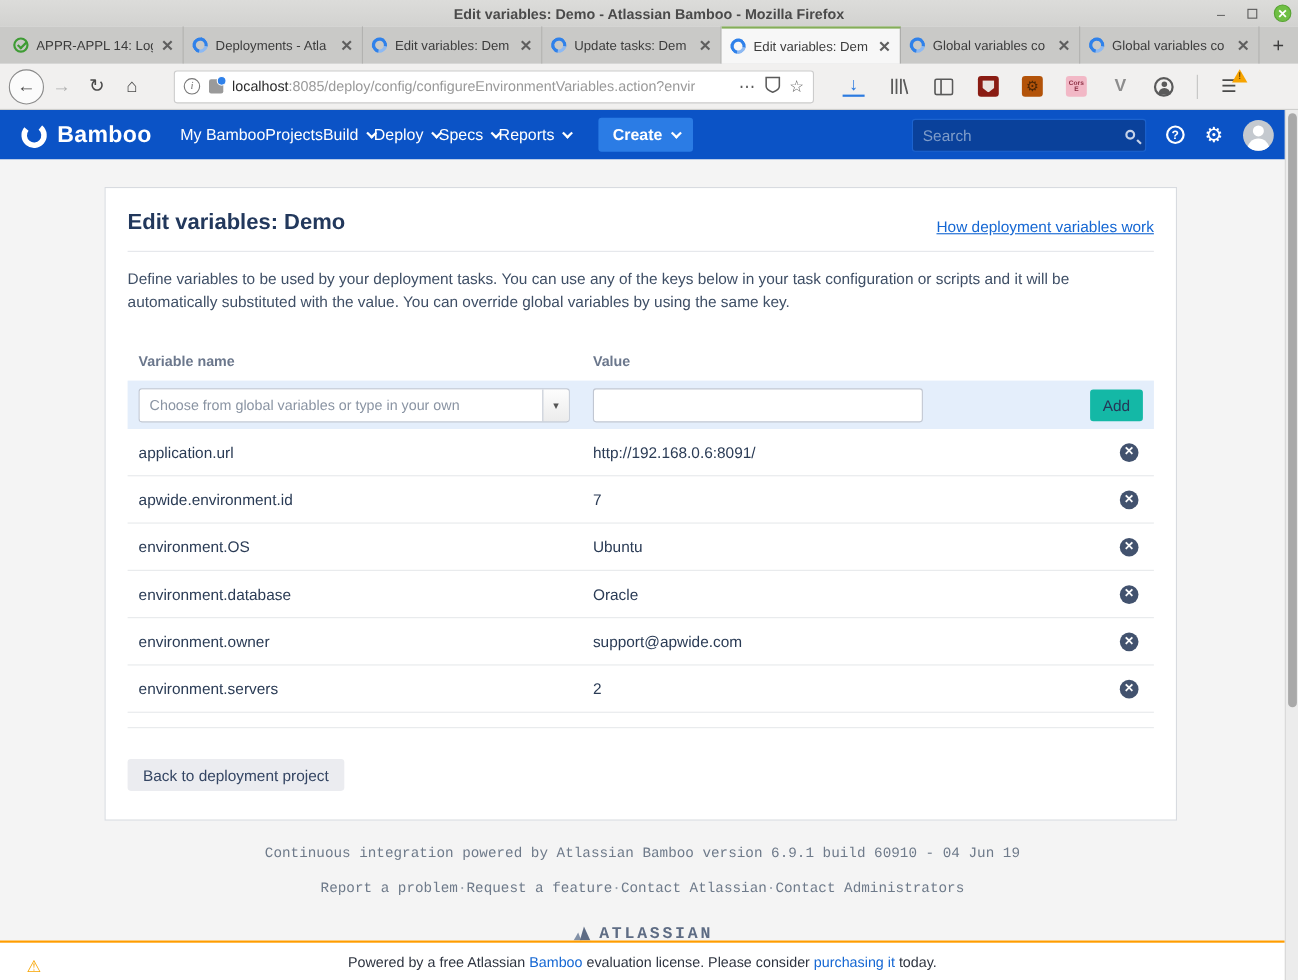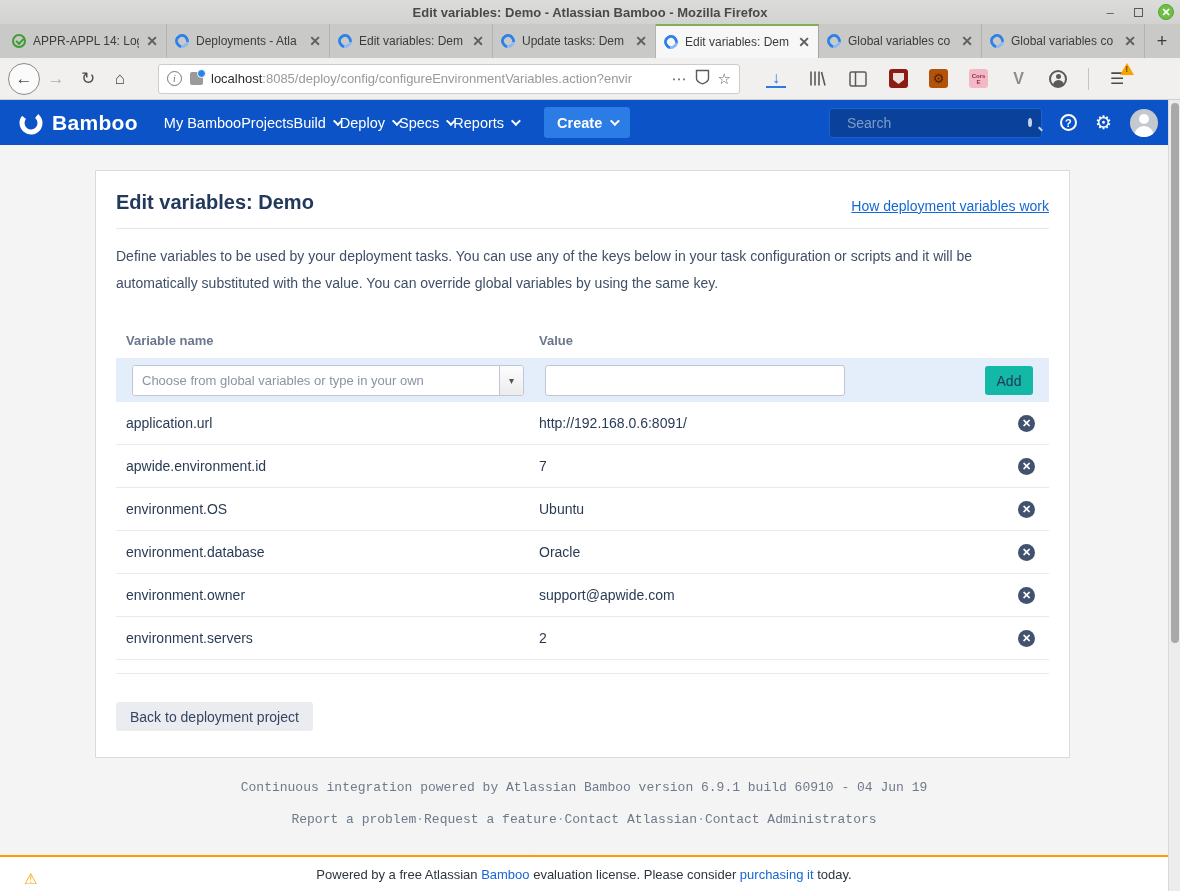--- a/index.html
+++ b/index.html
@@ -75,47 +75,47 @@
   .brand svg { display:block; }
   .brand .brandname { font-size:21px; font-weight:bold; letter-spacing:.3px; }
   .navitems { display:flex; align-items:center; }
   .navitem { display:flex; align-items:center; gap:7px; font-size:14.5px; color:#fff; }
   .chev { width:7px; height:7px; border-right:2px solid #fff; border-bottom:2px solid #fff;
     transform:rotate(45deg) translateY(-2px); }
   .createbtn { margin-left:26px; background:#2b7ce5; border-radius:3px; height:31px; padding:0 13px;
     display:flex; align-items:center; gap:8px; font-size:14.5px; font-weight:bold; }
   .navright { margin-left:auto; display:flex; align-items:center; gap:18px; }
   .searchbox { width:213px; height:30px; background:#0a419b; border:1px solid #1c63cf; border-radius:3px;
-    display:flex; align-items:center; padding:0 17px; }
+    display:flex; align-items:center; padding:0 9px; }
   .searchbox input { flex:1; background:transparent; border:none; outline:none; color:#dce6f5;
     font-size:14px; font-family:"Liberation Sans",sans-serif; }
   .searchbox input::placeholder { color:#7f9cc9; }
   .mag { width:9px; height:9px; border:2px solid #c6d2e8; border-radius:50%; position:relative; }
   .mag::after { content:""; position:absolute; left:8px; top:8px; width:5px; height:2px; background:#c6d2e8; transform:rotate(45deg); }
   .helpicon { width:17px; height:17px; border:2px solid #fff; border-radius:50%; display:flex;
     align-items:center; justify-content:center; font-size:11px; font-weight:bold; color:#fff; }
   .gearicon { font-size:19px; color:#fff; }
   .avatar { width:28px; height:28px; border-radius:50%; background:#c4c9cf; position:relative; overflow:hidden; }
   .avatar::before { content:""; position:absolute; left:9px; top:5px; width:10px; height:10px; background:#fff; border-radius:50%; }
   .avatar::after { content:""; position:absolute; left:4px; top:17px; width:20px; height:12px; background:#fff; border-radius:10px 10px 0 0; }
 
   
   .page { position:absolute; top:145px; left:0; width:1168px; bottom:36px; background:#f4f4f4; overflow:hidden; }
   .card { margin:25px 0 0 95px; width:975px; background:#fff; border:1px solid #d8dbe0;
     padding:20px 20px 26px 20px; min-height:558px; }
   .cardhead { display:flex; align-items:flex-end; justify-content:space-between; padding-bottom:14px;
     border-bottom:1px solid #e4e6ea; }
   .pagetitle { font-size:20px; font-weight:600; color:#22385c; }
   .headlink { font-size:14px; color:#1567d3; }
-  .desc { margin-top:14px; font-size:14px; line-height:27px; color:#3f4f66; max-width:915px; }
+  .desc { margin-top:14px; font-size:14px; line-height:21px; color:#3f4f66; max-width:915px; }
 
   .vtable { margin-top:28px; }
   .vhead, .addrow, .vrow { display:grid; grid-template-columns:413px 1fr 70px; align-items:center; }
   .vhead { padding:8px 10px 10px 10px; font-size:13px; font-weight:bold; color:#6b778c; }
-  .addrow { background:#e4eefb; padding:7px 16px; height:44px; }
+  .addrow { background:#e4eefb; padding:7px 10px; height:44px; }
   .combo { width:392px; height:31px; background:#fff; border:1px solid #c1c7d2; border-radius:3px;
     display:flex; align-items:stretch; overflow:hidden; }
   .combo input { flex:1; border:none; outline:none; padding:0 9px; font-size:13px; color:#333;
     font-family:"Liberation Sans",sans-serif; }
   .combo input::placeholder { color:#8a94a3; }
   .combo .caret { width:24px; border-left:1px solid #c1c7d2; background:linear-gradient(#fdfdfd,#ececec);
     display:flex; align-items:center; justify-content:center; font-size:10px; color:#555; }
   .valinput { width:300px; height:31px; background:#fff; border:1px solid #c1c7d2; border-radius:3px;
     padding:0 9px; font-size:13px; color:#333; outline:none; font-family:"Liberation Sans",sans-serif; }
   .addbtn { justify-self:end; width:48px; height:29px; background:#14b8a6; border:none; border-radius:3px;

